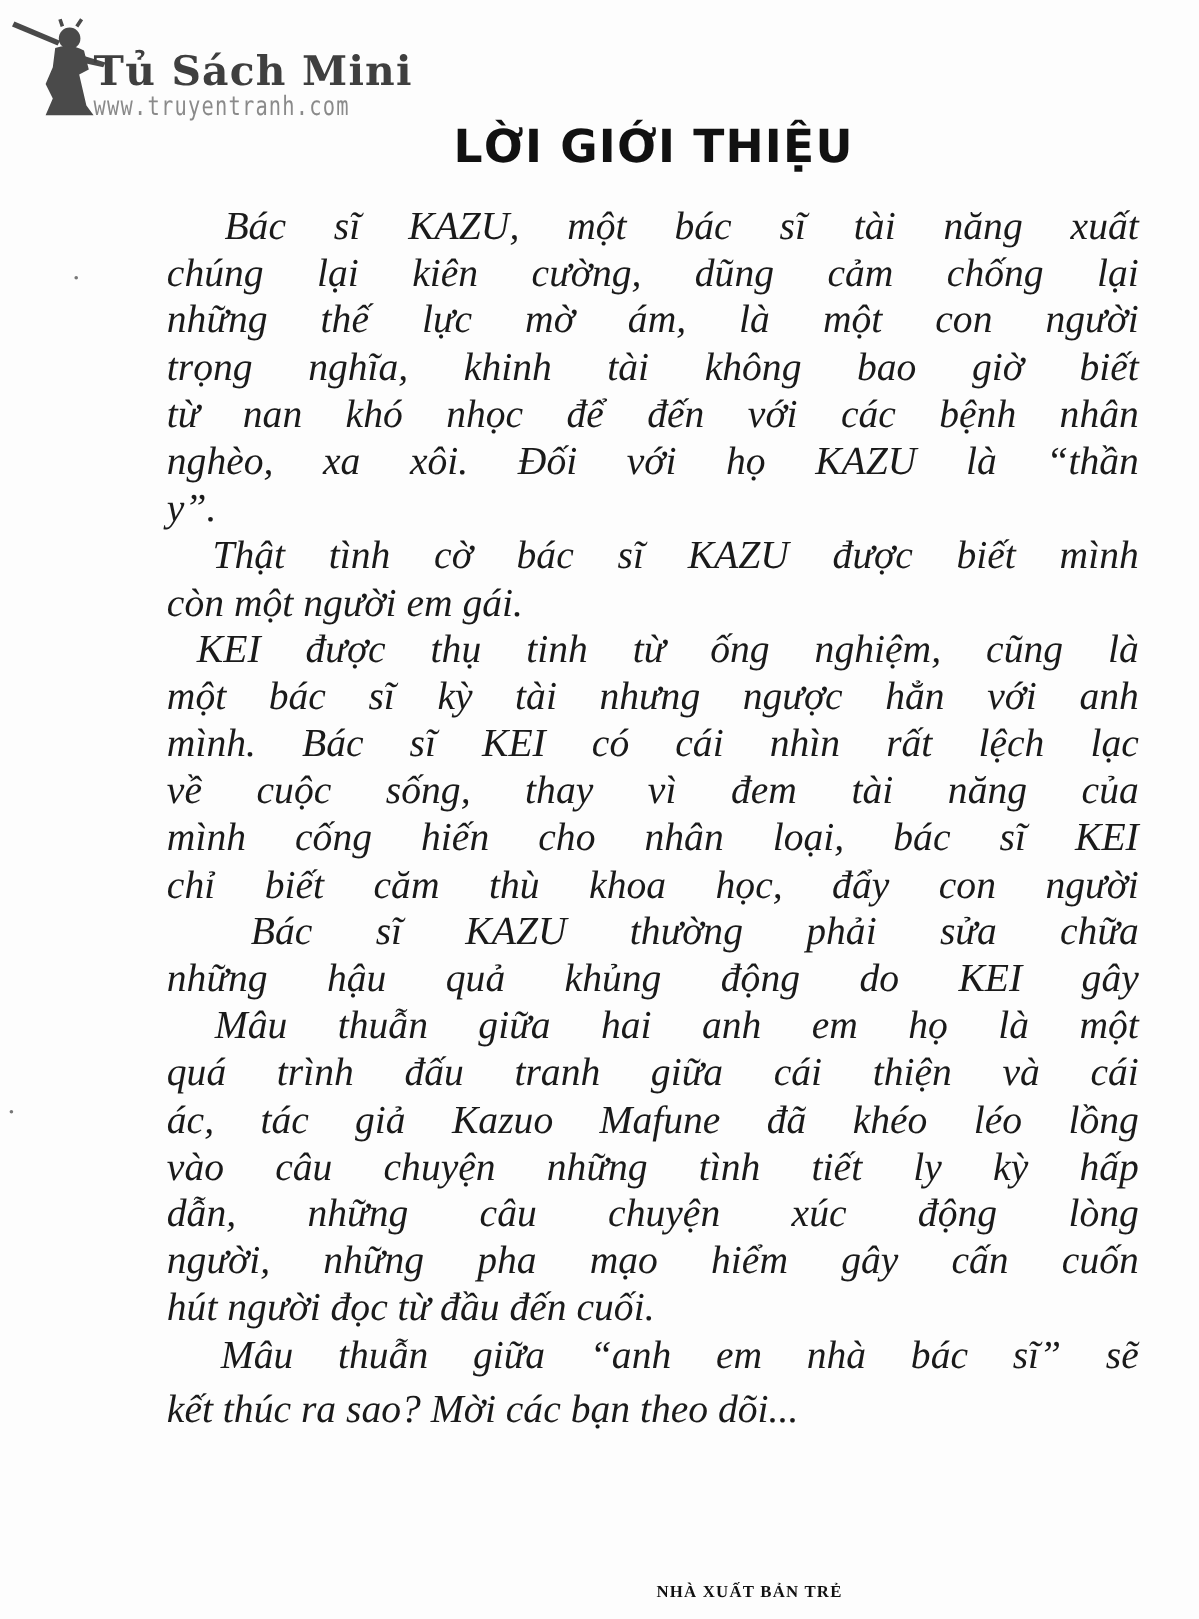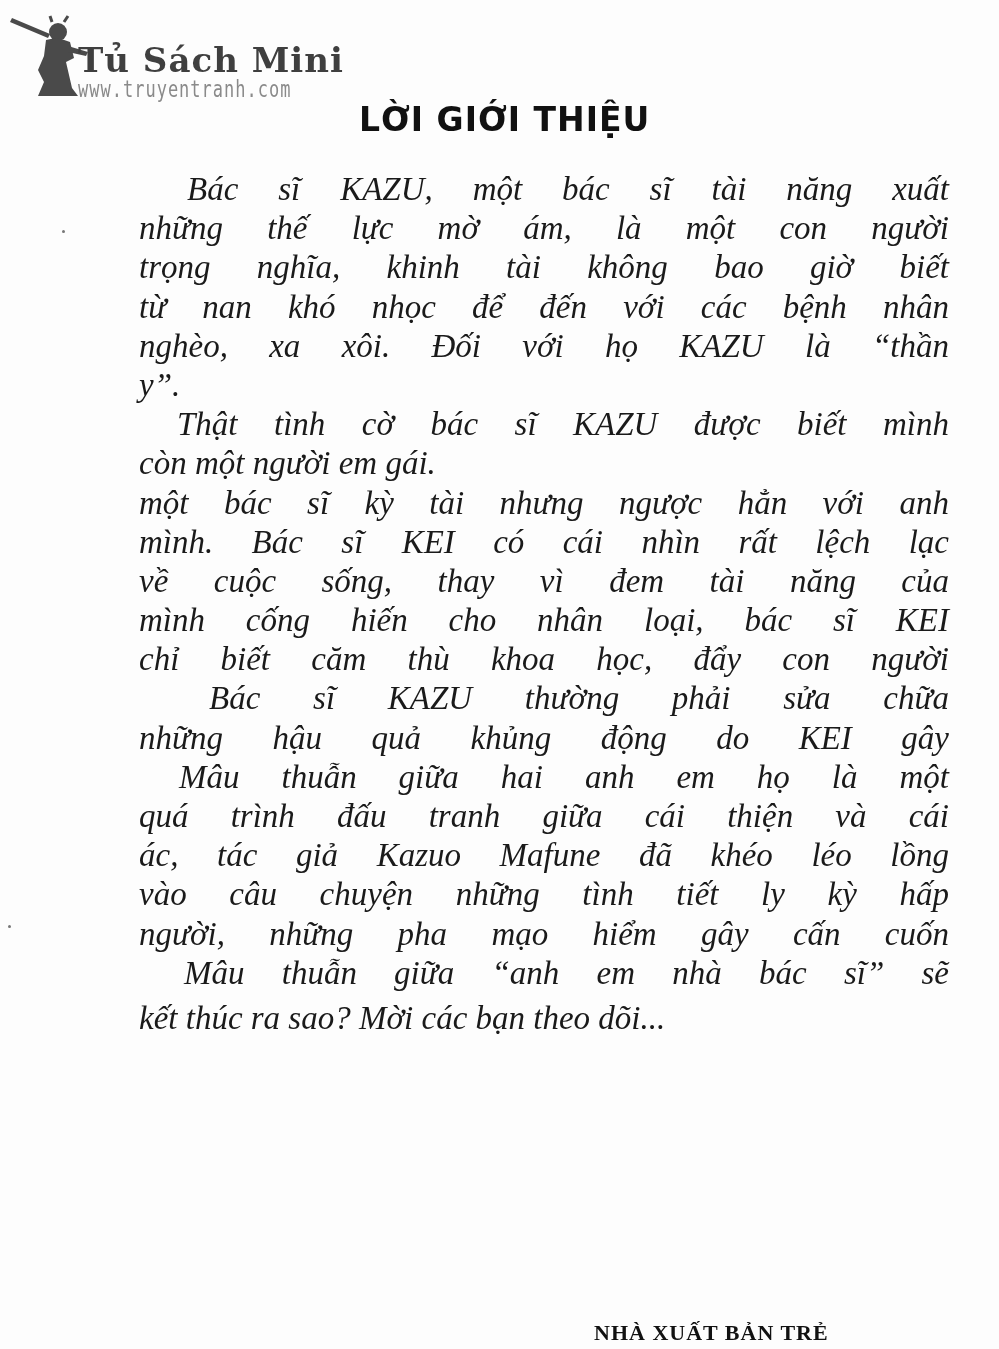--- a/index.html
+++ b/index.html
@@ -1,31 +1,31 @@
 <!DOCTYPE html>
 <html><head>
 <meta charset="utf-8">
 <style>
   html, body { margin: 0; padding: 0; background: #fdfdfd; }
   body { width: 999px; height: 1349px; position: relative; overflow: hidden; }
   .watermark { position: absolute; left: 0; top: 0; width: 360px; height: 110px; }
   .wm-figure { position: absolute; left: 8px; top: 10px; width: 90px; height: 90px; }
   .wm-title { position: absolute; left: 78px; top: 40px; font-family: "DejaVu Serif", serif; font-weight: bold; font-size: 34px; color: #3f3f3f; letter-spacing: 1px; white-space: nowrap; }
   .wm-url { position: absolute; left: 78px; top: 76px; font-family: "DejaVu Sans Mono", monospace; font-size: 17px; color: #8a8a8a; letter-spacing: 1px; white-space: nowrap; transform: scaleY(1.3); transform-origin: left top; }
-  .heading { position: absolute; left: 359px; top: 100px; font-family: "DejaVu Sans", sans-serif; font-weight: bold; font-size: 33px; color: #111; letter-spacing: 1px; white-space: nowrap; }
+  .heading { position: absolute; left: 378px; top: 100px; font-family: "DejaVu Sans", sans-serif; font-weight: bold; font-size: 38px; color: #111; letter-spacing: 1px; white-space: nowrap; }
   .body-text { position: absolute; left: 139px; top: 170px; width: 810px; }
   .line { font-family: "Liberation Serif", serif; font-style: italic; font-size: 33px; color: #1a1a1a; height: 39.2px; line-height: 39.2px; white-space: nowrap; text-align: justify; text-align-last: justify; }
   .line.last { text-align-last: left; }
   .line.ind1 { padding-left: 48px; }
   .line.ind2 { padding-left: 38px; }
   .line.ind3 { padding-left: 25px; }
   .line.ind4 { padding-left: 70px; }
   .line.ind5 { padding-left: 40px; }
   .line.ind6 { padding-left: 45px; }
-  .publisher { position: absolute; left: 594px; top: 1320px; font-family: "Liberation Serif", serif; font-weight: bold; font-size: 22px; color: #111; letter-spacing: 1px; white-space: nowrap; }
+  .publisher { position: absolute; left: 547px; top: 1320px; font-family: "Liberation Serif", serif; font-weight: bold; font-size: 14px; color: #111; letter-spacing: 1px; white-space: nowrap; }
   .speck { position: absolute; width: 3px; height: 3px; background: #777; border-radius: 50%; }
 </style>
 </head>
 <body>
 
 <div class="watermark">
   <svg class="wm-figure" viewBox="0 0 90 90">
     <path d="M2 12 L40 28 L42 24 L4 8 Z" fill="#4a4a4a"></path>
     <circle cx="50" cy="22" r="9" fill="#4a4a4a"></circle>
     <path d="M44 12 L42 6 M56 12 L60 6" stroke="#4a4a4a" stroke-width="3"></path>
@@ -34,43 +34,47 @@
   </svg>
   <span class="wm-title">Tủ Sách Mini</span>
   <span class="wm-url">www.truyentranh.com</span>
 </div>
 
 <div class="heading">LỜI GIỚI THIỆU</div>
 
 <div class="body-text">
 
   <div class="line ind1">Bác sĩ KAZU, một bác sĩ tài năng xuất</div>
+  <div class="line">chúng lại kiên cường, dũng cảm chống lại</div>
   <div class="line">những thế lực mờ ám, là một con người</div>
   <div class="line">trọng nghĩa, khinh tài không bao giờ biết</div>
   <div class="line">từ nan khó nhọc để đến với các bệnh nhân</div>
   <div class="line">nghèo, xa xôi. Đối với họ KAZU là “thần</div>
   <div class="line last">y”.</div>
 
   <div class="line ind2">Thật tình cờ bác sĩ KAZU được biết mình</div>
   <div class="line last">còn một người em gái.</div>
 
+  <div class="line ind3">KEI được thụ tinh từ ống nghiệm, cũng là</div>
   <div class="line">một bác sĩ kỳ tài nhưng ngược hẳn với anh</div>
   <div class="line">mình. Bác sĩ KEI có cái nhìn rất lệch lạc</div>
   <div class="line">về cuộc sống, thay vì đem tài năng của</div>
   <div class="line">mình cống hiến cho nhân loại, bác sĩ KEI</div>
   <div class="line">chỉ biết căm thù khoa học, đẩy con người</div>
 
   <div class="line ind4">Bác sĩ KAZU thường phải sửa chữa</div>
   <div class="line">những hậu quả khủng động do KEI gây</div>
 
   <div class="line ind5">Mâu thuẫn giữa hai anh em họ là một</div>
   <div class="line">quá trình đấu tranh giữa cái thiện và cái</div>
   <div class="line">ác, tác giả Kazuo Mafune đã khéo léo lồng</div>
   <div class="line">vào câu chuyện những tình tiết ly kỳ hấp</div>
+  <div class="line">dẫn, những câu chuyện xúc động lòng</div>
   <div class="line">người, những pha mạo hiểm gây cấn cuốn</div>
+  <div class="line last">hút người đọc từ đầu đến cuối.</div>
 
   <div class="line ind6">Mâu thuẫn giữa “anh em nhà bác sĩ” sẽ</div>
   <div class="line last" style="margin-top:6px">kết thúc ra sao? Mời các bạn theo dõi...</div>
 </div>
 
 <div class="publisher">NHÀ XUẤT BẢN TRẺ</div>
 
 <span class="speck" style="left:62px; top:230px;"></span>
 <span class="speck" style="left:8px; top:925px;"></span>
 

